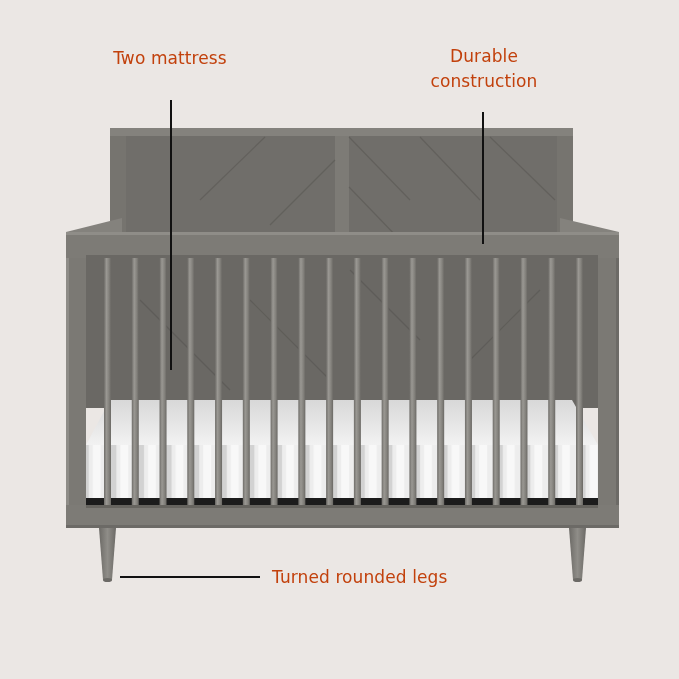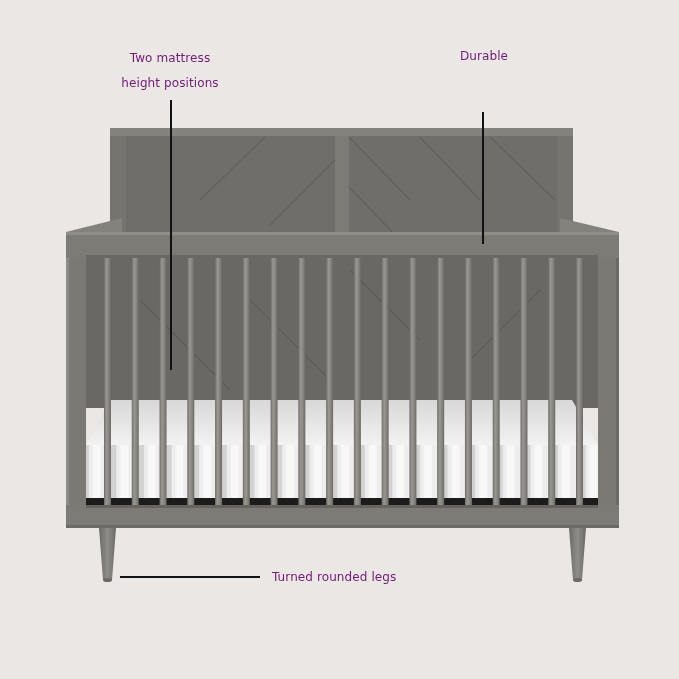--- a/index.html
+++ b/index.html
@@ -4,21 +4,21 @@
 <style>
   html, body { margin: 0; padding: 0; }
   body {
     width: 679px; height: 679px; overflow: hidden;
     background: #ebe7e4;
     font-family: "DejaVu Sans", sans-serif;
     position: relative;
   }
   .canvas { position: absolute; left: 0; top: 0; width: 679px; height: 679px; }
   .label {
-    position: absolute; color: #701a75; font-size: 12px; line-height: 25px;
+    position: absolute; color: #c2410c; font-size: 17px; line-height: 25px;
     text-align: center; letter-spacing: 0.1px;
   }
   .label span { display: block; }
   .label-left { left: 70px; top: 46px; width: 200px; }
   .label-right { left: 404px; top: 44px; width: 160px; }
   .label-bottom { left: 272px; top: 565px; text-align: right; white-space: nowrap; }
   .callout { position: absolute; background: #111; }
 </style>
 </head>
 <body>
@@ -133,21 +133,21 @@
       <ellipse cx="577.5" cy="580" rx="4.5" ry="2" fill="#6c6a66"></ellipse>
     </g>
   </svg>
 
   <div class="callout" style="left:170px;top:100px;width:2px;height:270px;"></div>
   <div class="callout" style="left:482px;top:112px;width:2px;height:132px;"></div>
   <div class="callout" style="left:120px;top:576px;width:140px;height:2px;"></div>
 
   <div class="label label-left">
     <span>Two mattress</span>
-    <span>height positions</span>
   </div>
   <div class="label label-right">
     <span>Durable</span>
+    <span>construction</span>
   </div>
   <div class="label label-bottom">
     <span>Turned rounded legs</span>
   </div>
 </div>
 
 </body></html>

